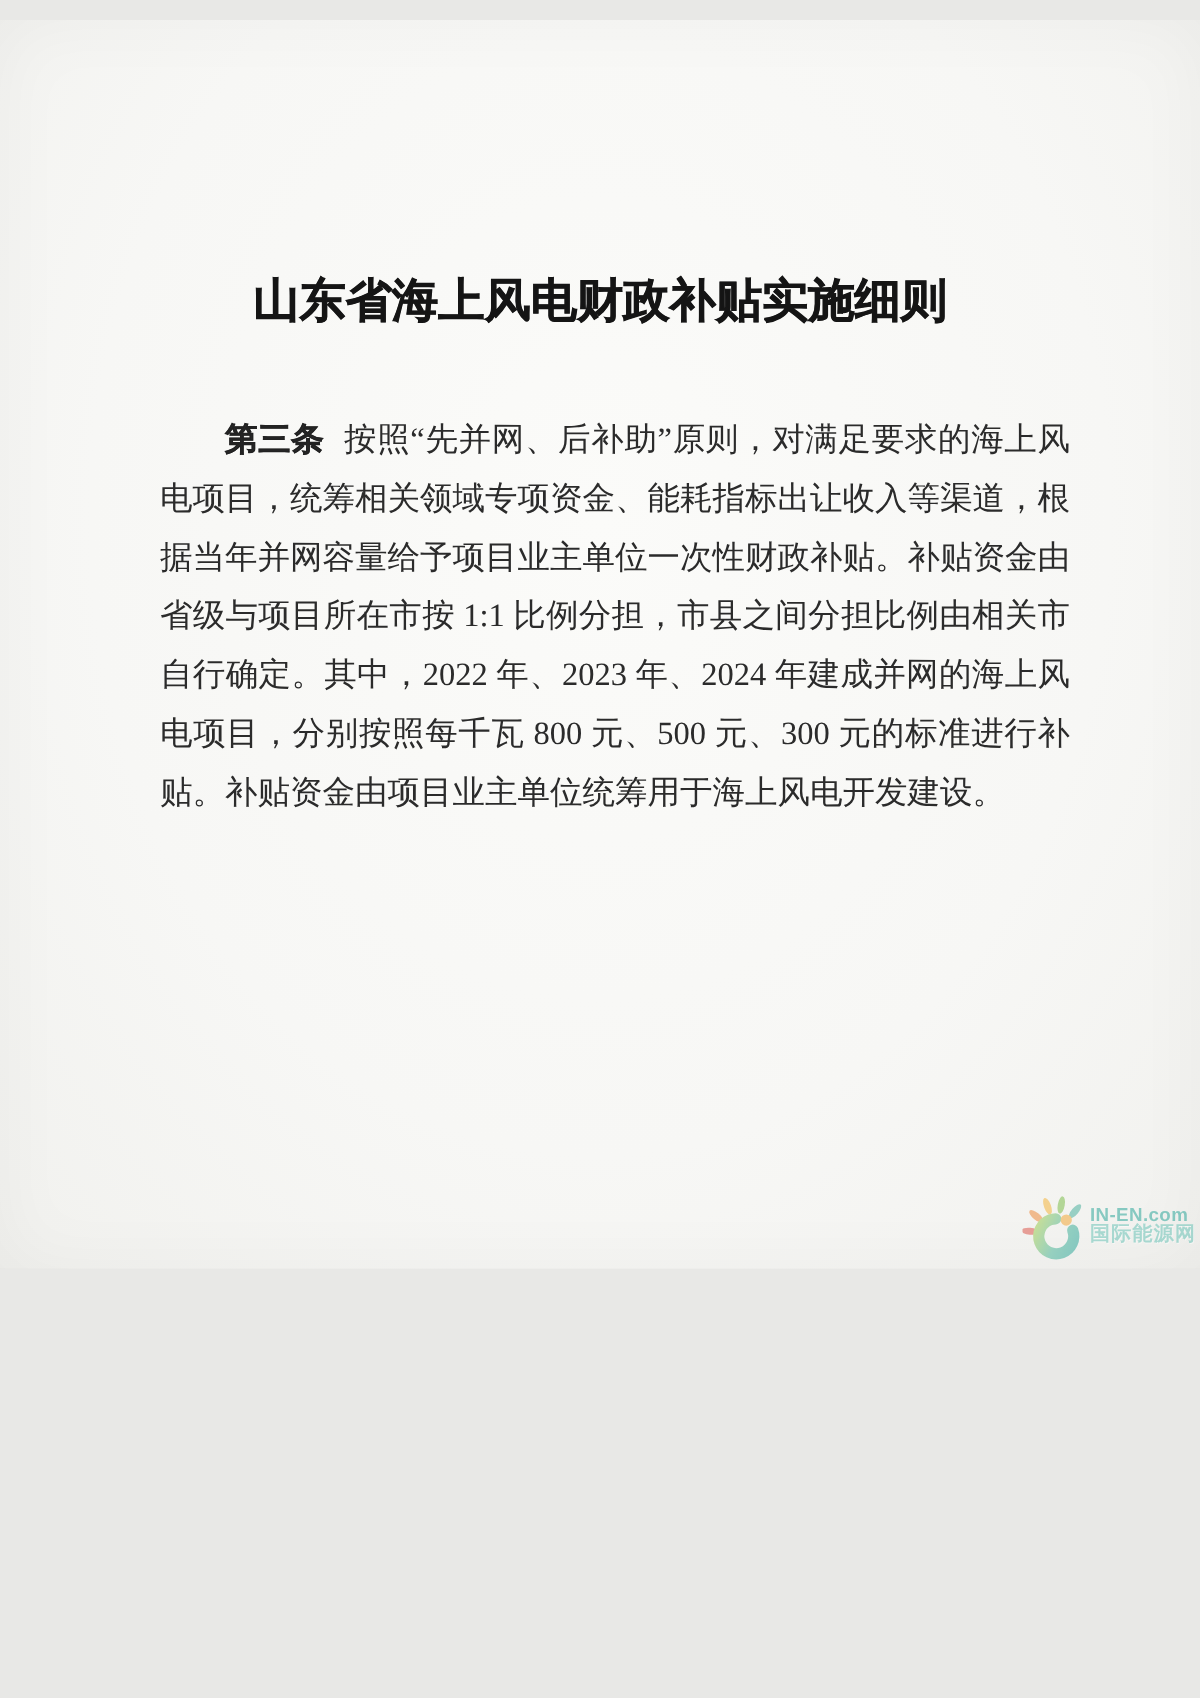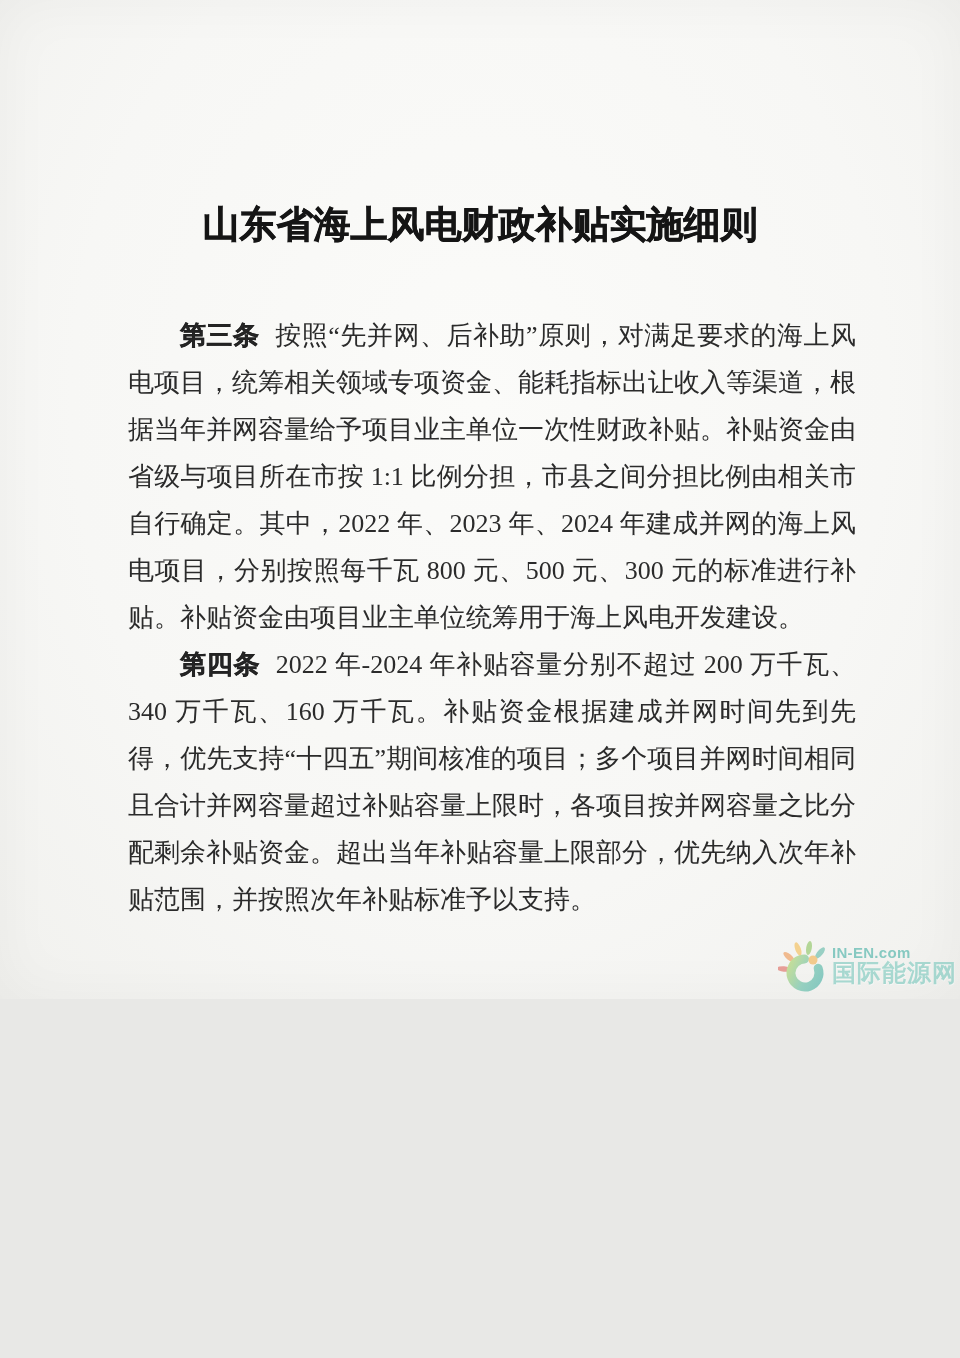--- a/index.html
+++ b/index.html
@@ -4,21 +4,21 @@
 <style>
   html, body {
     margin: 0;
     padding: 0;
     background: #e8e8e6;
   }
   .page {
     position: relative;
     width: 960px;
     height: 999px;
-    margin: 0 auto;
+    margin: 16px auto;
     overflow: hidden;
     background: radial-gradient(ellipse at 50% 40%, #fbfbf9 0%, #f7f7f5 60%, #f1f1ee 100%);
     box-shadow: inset 0 0 60px rgba(0,0,0,0.04);
     font-family: "Liberation Serif", "DejaVu Serif", serif;
   }
   .title {
     margin: 200px 0 0 0;
     text-align: center;
     font-size: 37px;
     font-weight: 700;
@@ -73,38 +73,37 @@
     padding-right: 3px;
   }
   .wm-site {
     font-family: "Liberation Sans", sans-serif;
     font-size: 15px;
     font-weight: 700;
     color: #2fa89c;
     letter-spacing: 0.3px;
   }
   .wm-name {
-    font-family: Liberation Sans, sans-serif;
-    font-size: 24px;
+    font-family: Liberation Mono, monospace;
+    font-size: 16px;
     font-weight: 700;
     color: #6cc4b8;
     letter-spacing: 1px;
     text-shadow: 0.5px 0.5px 0 rgba(255,255,255,0.8);
   }
 </style>
 </head>
 <body>
 
 <div class="page">
 
   <h1 class="title">山东省海上风电财政补贴实施细则</h1>
 
   <div class="content">
     <p><span class="article-label">第三条</span><span>按照“先并网、后补助”原则，对满足要求的海上风电项目，统筹相关领域专项资金、能耗指标出让收入等渠道，根据当年并网容量给予项目业主单位一次性财政补贴。补贴资金由省级与项目所在市按 1:1 比例分担，市县之间分担比例由相关市自行确定。其中，2022 年、2023 年、2024 年建成并网的海上风电项目，分别按照每千瓦 800 元、500 元、300 元的标准进行补贴。补贴资金由项目业主单位统筹用于海上风电开发建设。</span></p>
-    <p><span class="article-label">第四条</span><span>2022 年-2024 年补贴容量分别不超过 200 万千瓦、340 万千瓦、160 万千瓦。补贴资金根据建成并网时间先到先得，优先支持“十四五”期间核准的项目；多个项目并网时间相同且合计并网容量超过补贴容量上限时，各项目按并网容量之比分配剩余补贴资金。超出当年补贴容量上限部分，优先纳入次年补贴范围，并按照次年补贴标准予以支持。</span></p>
   </div>
 
   <div class="page-number">— 2 —</div>
 
   <div class="watermark">
     <svg class="wm-logo" viewBox="0 0 62 60" xmlns="http://www.w3.org/2000/svg">
       <defs>
         <linearGradient id="ringGrad" x1="0" y1="0" x2="1" y2="1">
           <stop offset="0" stop-color="#a5cf4c"></stop>
           <stop offset="0.55" stop-color="#4db69a"></stop>

